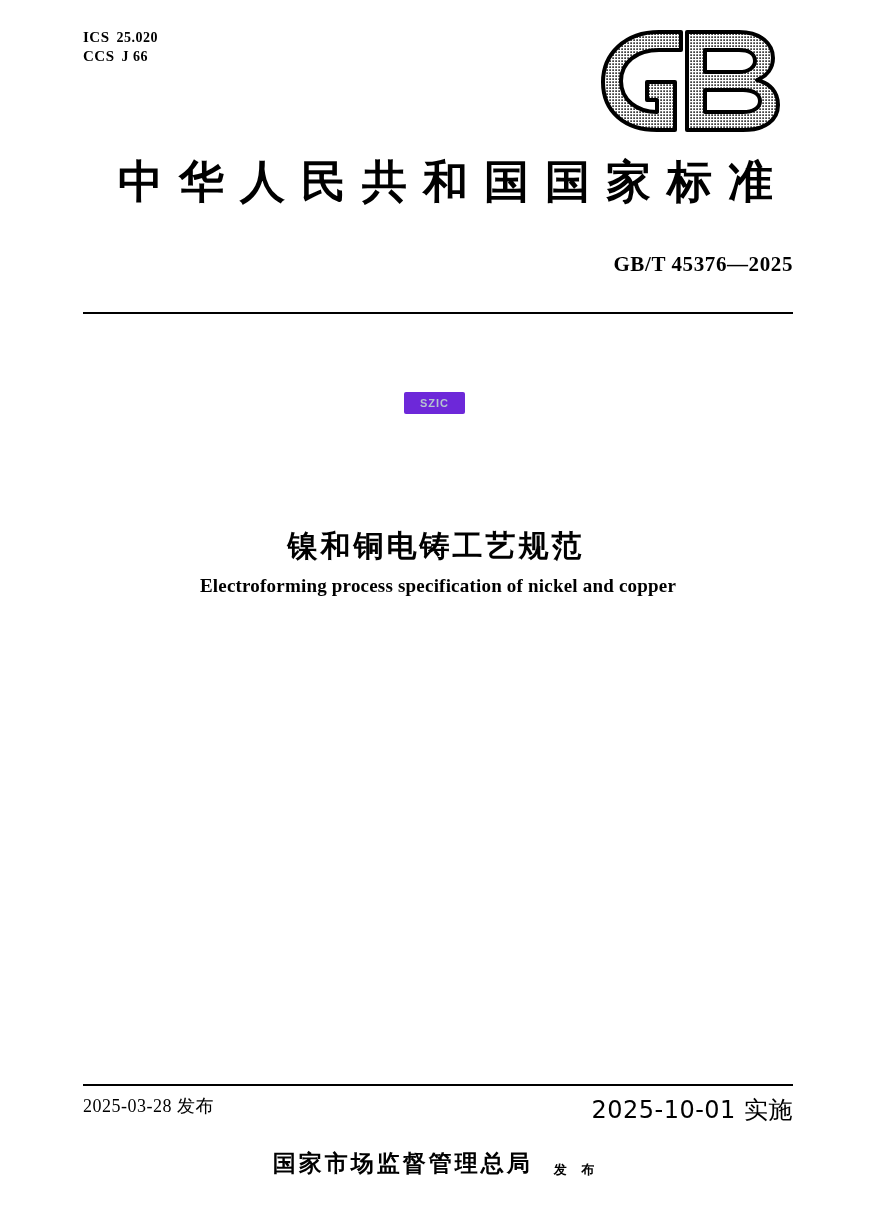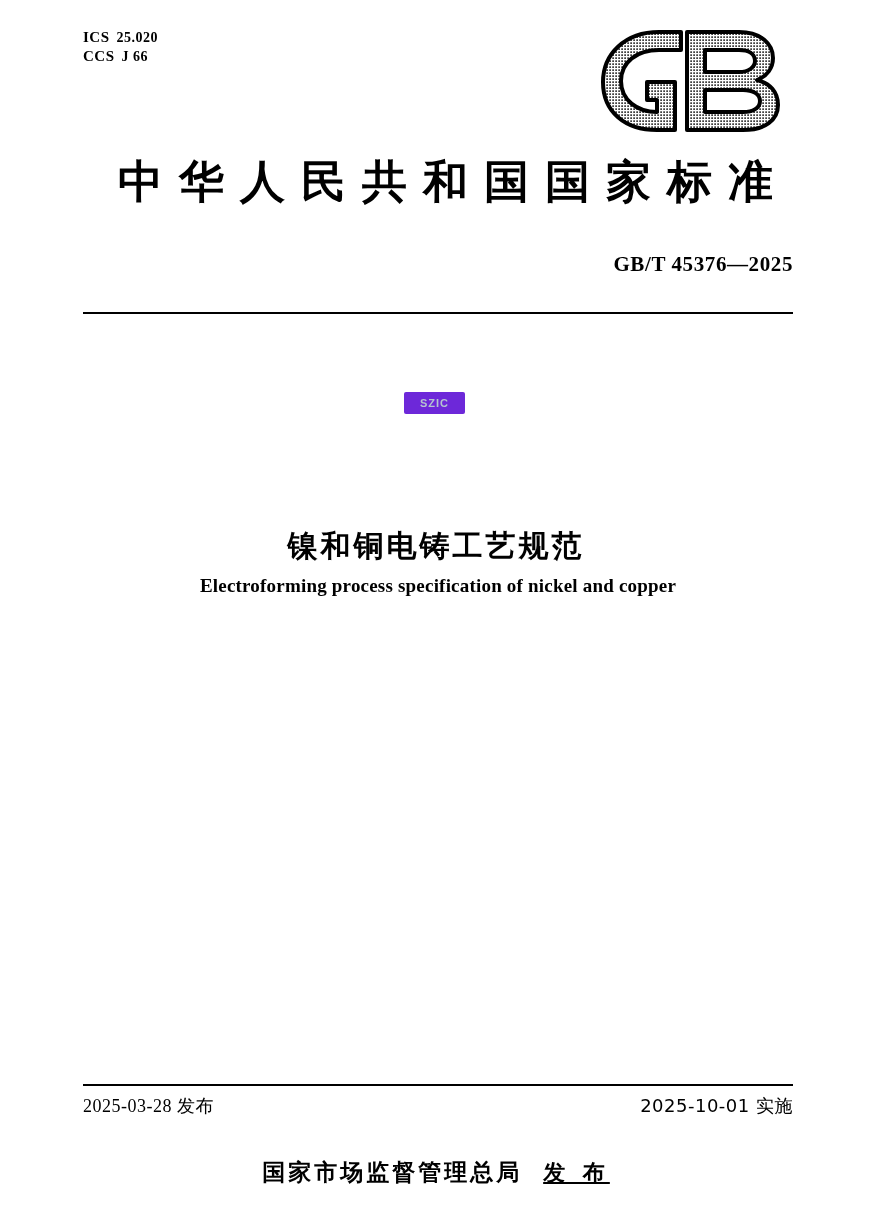--- a/index.html
+++ b/index.html
@@ -148,21 +148,21 @@
     font-family: Liberation Serif, serif;
     font-size: 18px;
     letter-spacing: 0.5px;
     white-space: nowrap;
   }
   .date-impl {
     position: absolute;
     right: 76px;
     top: 1094px;
     font-family: "DejaVu Sans", sans-serif;
-    font-size: 18px;
+    font-size: 24px;
     letter-spacing: 0.5px;
     white-space: nowrap;
   }
 
   
   .publisher {
     position: absolute;
     left: 0;
     right: 0;
     top: 1148px;
@@ -176,27 +176,26 @@
     font-size: 23px;
     line-height: 31px;
     letter-spacing: 3px;
     text-indent: 3px;
     text-align: center;
     white-space: nowrap;
   }
   .publisher-verb {
     font-family: "DejaVu Sans", sans-serif;
     font-weight: bold;
-    font-size: 22px;
+    font-size: 13px;
     letter-spacing: 5px;
     text-indent: 5px;
     margin-left: 16px;
     margin-top: 10px;
     white-space: nowrap;
-    text-decoration: underline;
   }
 </style>
 </head>
 <body>
 
 <div class="page">
 
   <div class="ics-block">
     <div>
       <span>ICS</span><span class="num">25.020</span>

